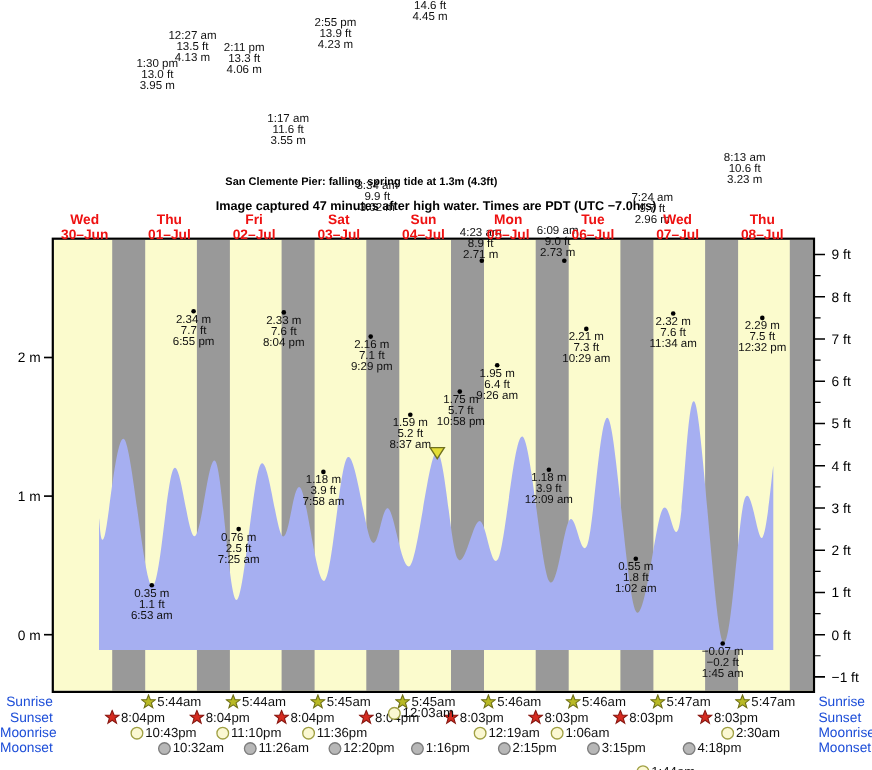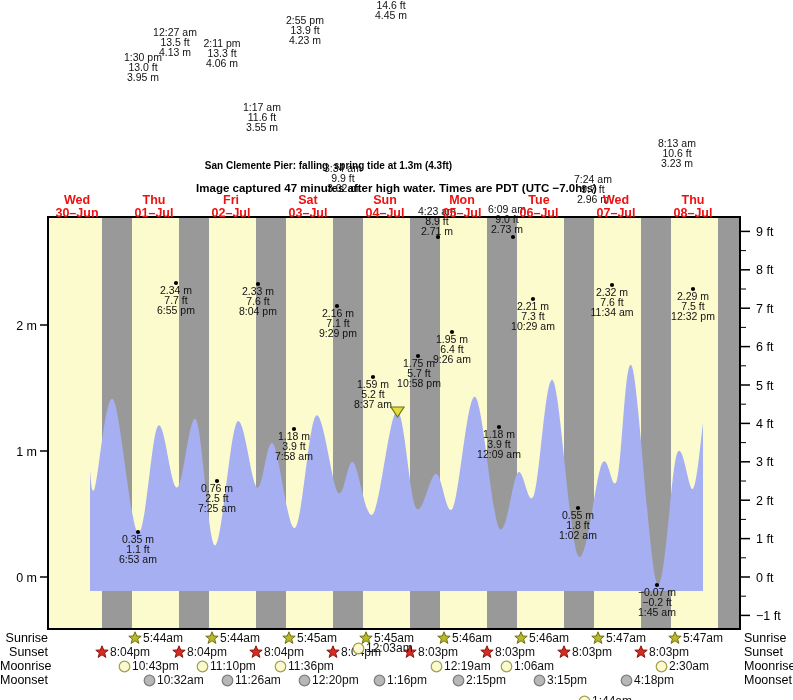--- a/index.html
+++ b/index.html
@@ -11,21 +11,21 @@
     position:absolute;left:0;top:160px;width:657px;text-align:center;
     font-size:10px;font-weight:bold;color:#000;white-space:pre;
   }
   .subtitle{
     position:absolute;left:0;top:182px;width:793px;text-align:center;
     font-size:11.5px;font-weight:bold;color:#000;
   }
   svg.chart{position:absolute;left:0;top:0;pointer-events:none;
     font-family:"Liberation Sans",sans-serif;}
   .astro{position:absolute;left:0;top:0;width:793px;height:700px;}
-  .astro-label{position:absolute;font-size:12.5px;color:#000000;line-height:14px;}
+  .astro-label{position:absolute;font-size:12.5px;color:#1d4ed8;line-height:14px;}
   .astro-label.left{left:0;width:48px;text-align:right;}
   .astro-label.right{left:744px;width:49px;text-align:left;}
   .astro-entry{position:absolute;display:flex;align-items:center;height:14px;}
   .astro-entry .t{font-size:12px;color:#111;margin-left:1px;white-space:nowrap;}
   .astro-entry .icon{display:inline-flex;align-items:center;}
   .caption{position:absolute;left:254px;top:685px;width:200px;text-align:center;
     font-size:10.5px;color:#111;}
 </style>
 </head>
 <body>

